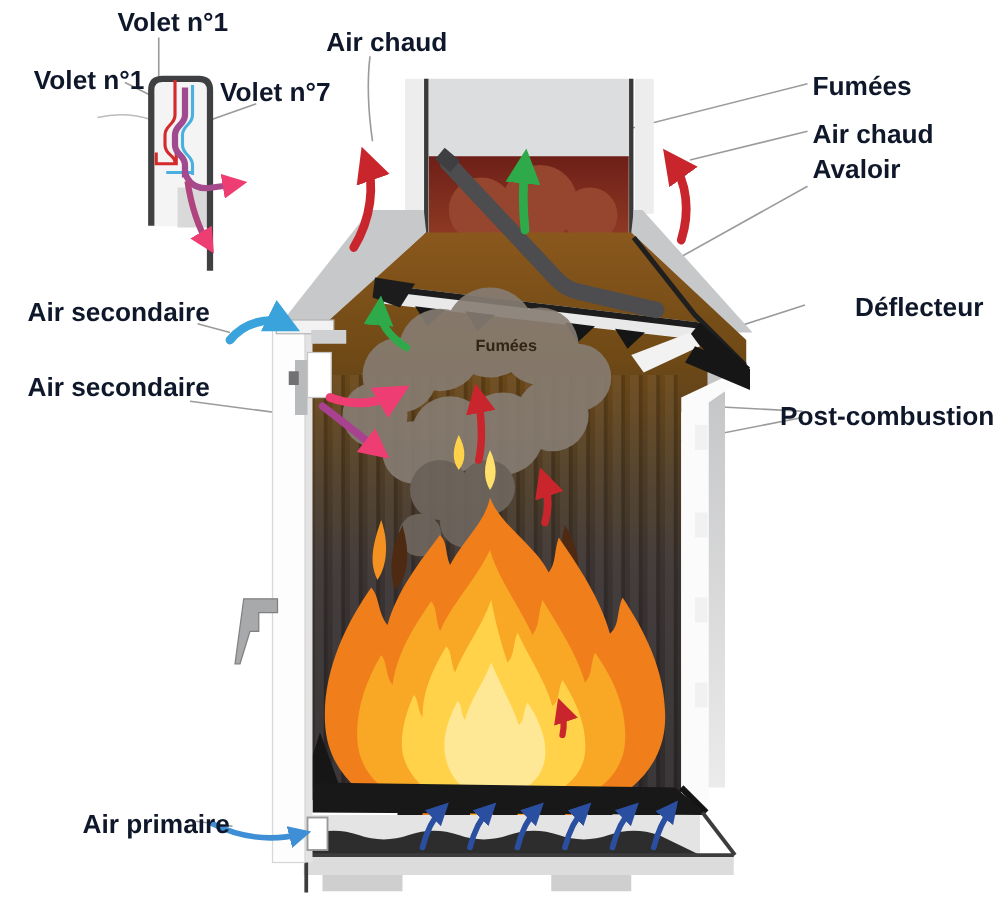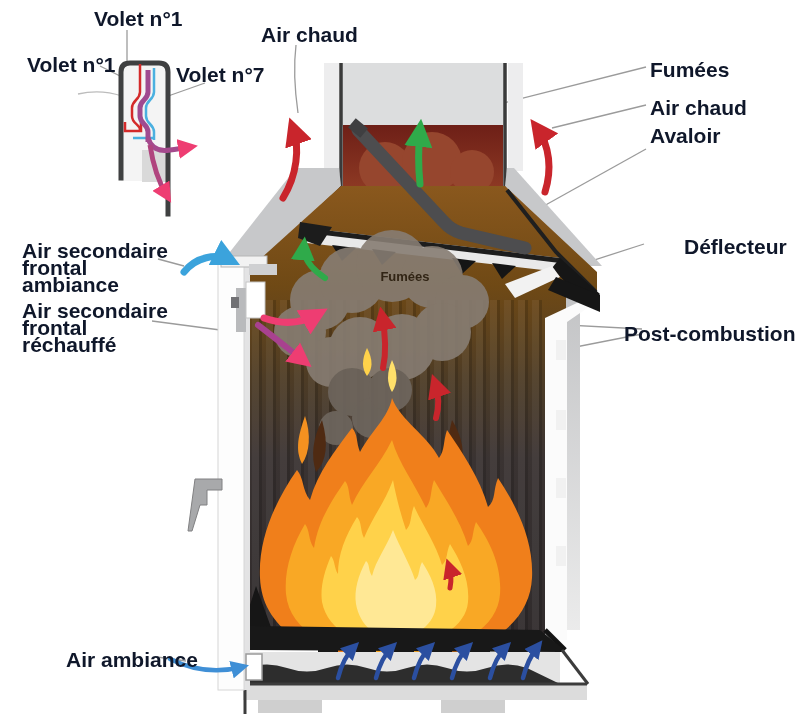--- a/index.html
+++ b/index.html
@@ -242,22 +242,20 @@
 <div class="lbl" style="left:261px;top:23px">Air chaud</div>
 
 <div class="lbl" style="left:650px;top:58px">Fumées</div>
 <div class="lbl" style="left:650px;top:96px">Air chaud</div>
 <div class="lbl" style="left:650px;top:124px">Avaloir</div>
 <div class="lbl" style="left:684px;top:235px">Déflecteur</div>
 <div class="lbl" style="left:624px;top:322px">Post-combustion</div>
 
 <div class="lbl lbl2" style="left:22px;top:242px">
   <div>Air secondaire</div>
-  <div>frontal ambiance</div>
 </div>
 <div class="lbl lbl2" style="left:22px;top:302px">
   <div>Air secondaire</div>
-  <div>frontal réchauffé</div>
 </div>
 
-<div class="lbl" style="left:66px;top:648px">Air ambiance</div>
+<div class="lbl" style="left:66px;top:648px">Air primaire</div>
 
 </div>
 
 </body></html>

